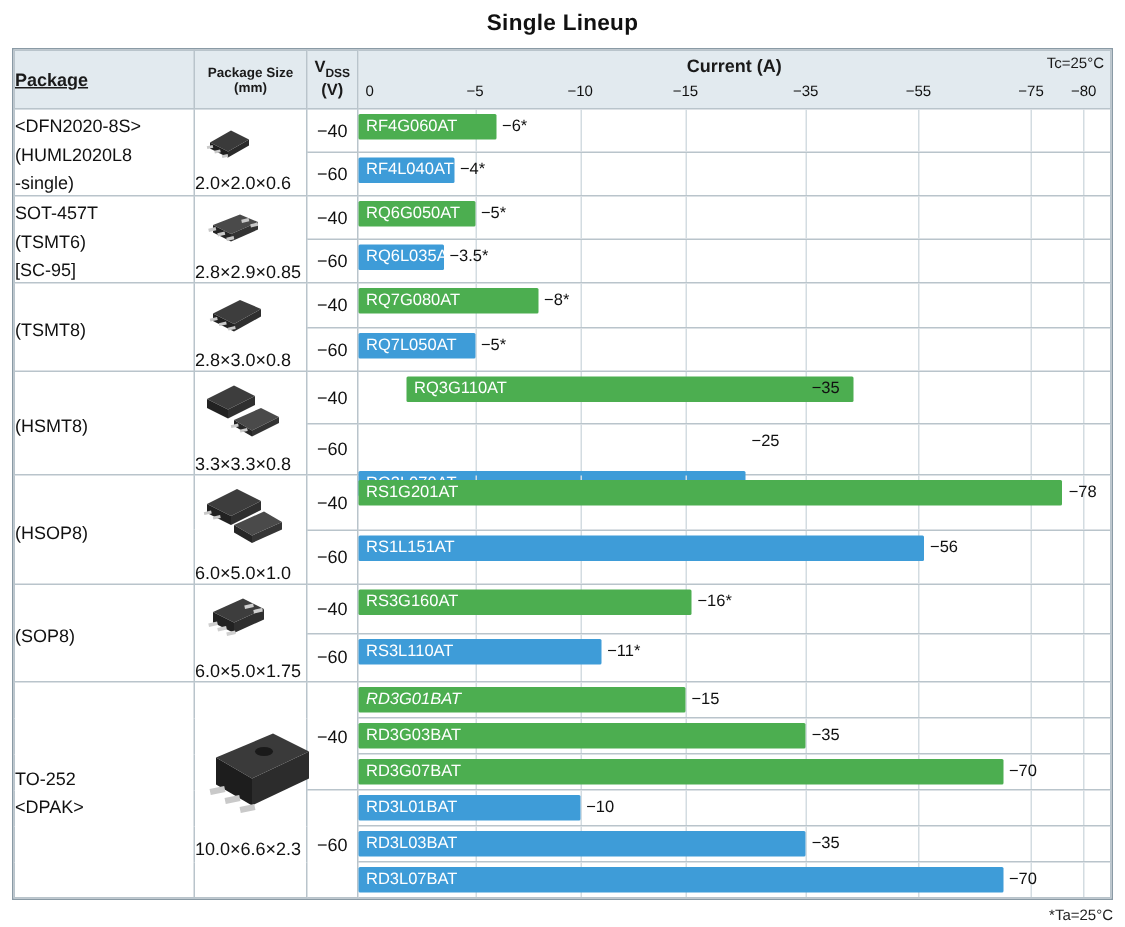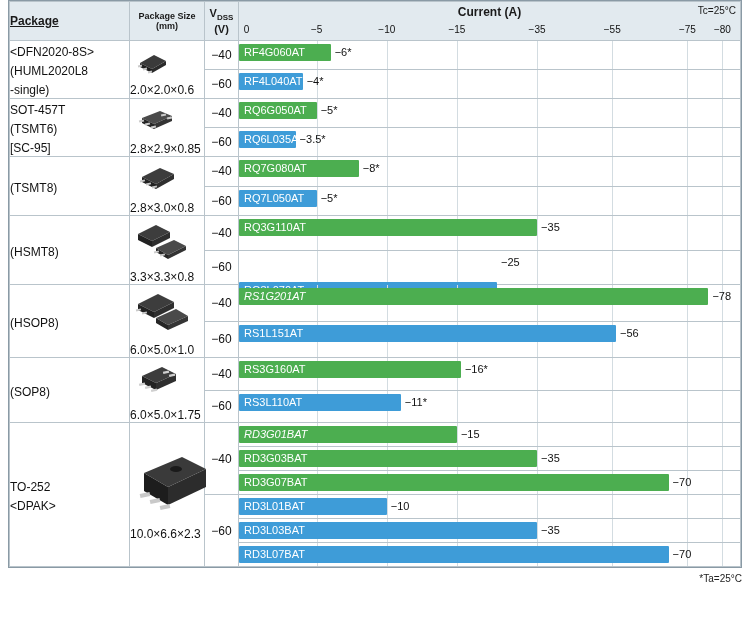--- a/index.html
+++ b/index.html
@@ -180,20 +180,21 @@
   .footer .right {
     position: absolute;
     right: 0; top: 0;
   }
 </style>
 </head>
 <body>
 
 <div id="page">
 
+  <div class="title">Single Lineup</div>
 
   <div class="table-wrap">
     <table class="lineup">
       <thead>
         <tr>
           <th class="pkg-head">Package</th>
           <th class="size-head">
             <span>Package Size</span><br>
             <span>(mm)</span>
           </th>
@@ -391,21 +392,21 @@
             <td class="barcell">
               <div class="gridlines">
                 <i style="left: 15.5%;"></i>
                 <i style="left: 29.5%;"></i>
                 <i style="left: 43.5%;"></i>
                 <i style="left: 59.5%;"></i>
                 <i style="left: 74.5%;"></i>
                 <i style="left: 89.5%;"></i>
                 <i style="left: 96.5%;"></i>
               </div>
-              <div class="bar green" style="width: 59.5%;">RQ3G110AT</div>
+              <div class="bar green" style="width: 59.5%; margin-left: 32px;">RQ3G110AT</div>
               <div class="barval" style="left: calc(59.5% + 4px);">−35</div>
             </td>
           </tr>
           <tr>
             <td class="vdss" rowspan="1">−60</td>
             <td class="barcell">
               <div class="gridlines">
                 <i style="left: 15.5%;"></i>
                 <i style="left: 29.5%;"></i>
                 <i style="left: 43.5%;"></i>
@@ -441,21 +442,21 @@
             <td class="barcell">
               <div class="gridlines">
                 <i style="left: 15.5%;"></i>
                 <i style="left: 29.5%;"></i>
                 <i style="left: 43.5%;"></i>
                 <i style="left: 59.5%;"></i>
                 <i style="left: 74.5%;"></i>
                 <i style="left: 89.5%;"></i>
                 <i style="left: 96.5%;"></i>
               </div>
-              <div class="bar green" style="width: 93.7%; font-style: italic;">RS1G201AT</div>
+              <div class="bar green" style="width: 93.7%;">RS1G201AT</div>
               <div class="barval" style="left: calc(93.7% + 4px);">−78</div>
             </td>
           </tr>
           <tr>
             <td class="vdss" rowspan="1">−60</td>
             <td class="barcell">
               <div class="gridlines">
                 <i style="left: 15.5%;"></i>
                 <i style="left: 29.5%;"></i>
                 <i style="left: 43.5%;"></i>

